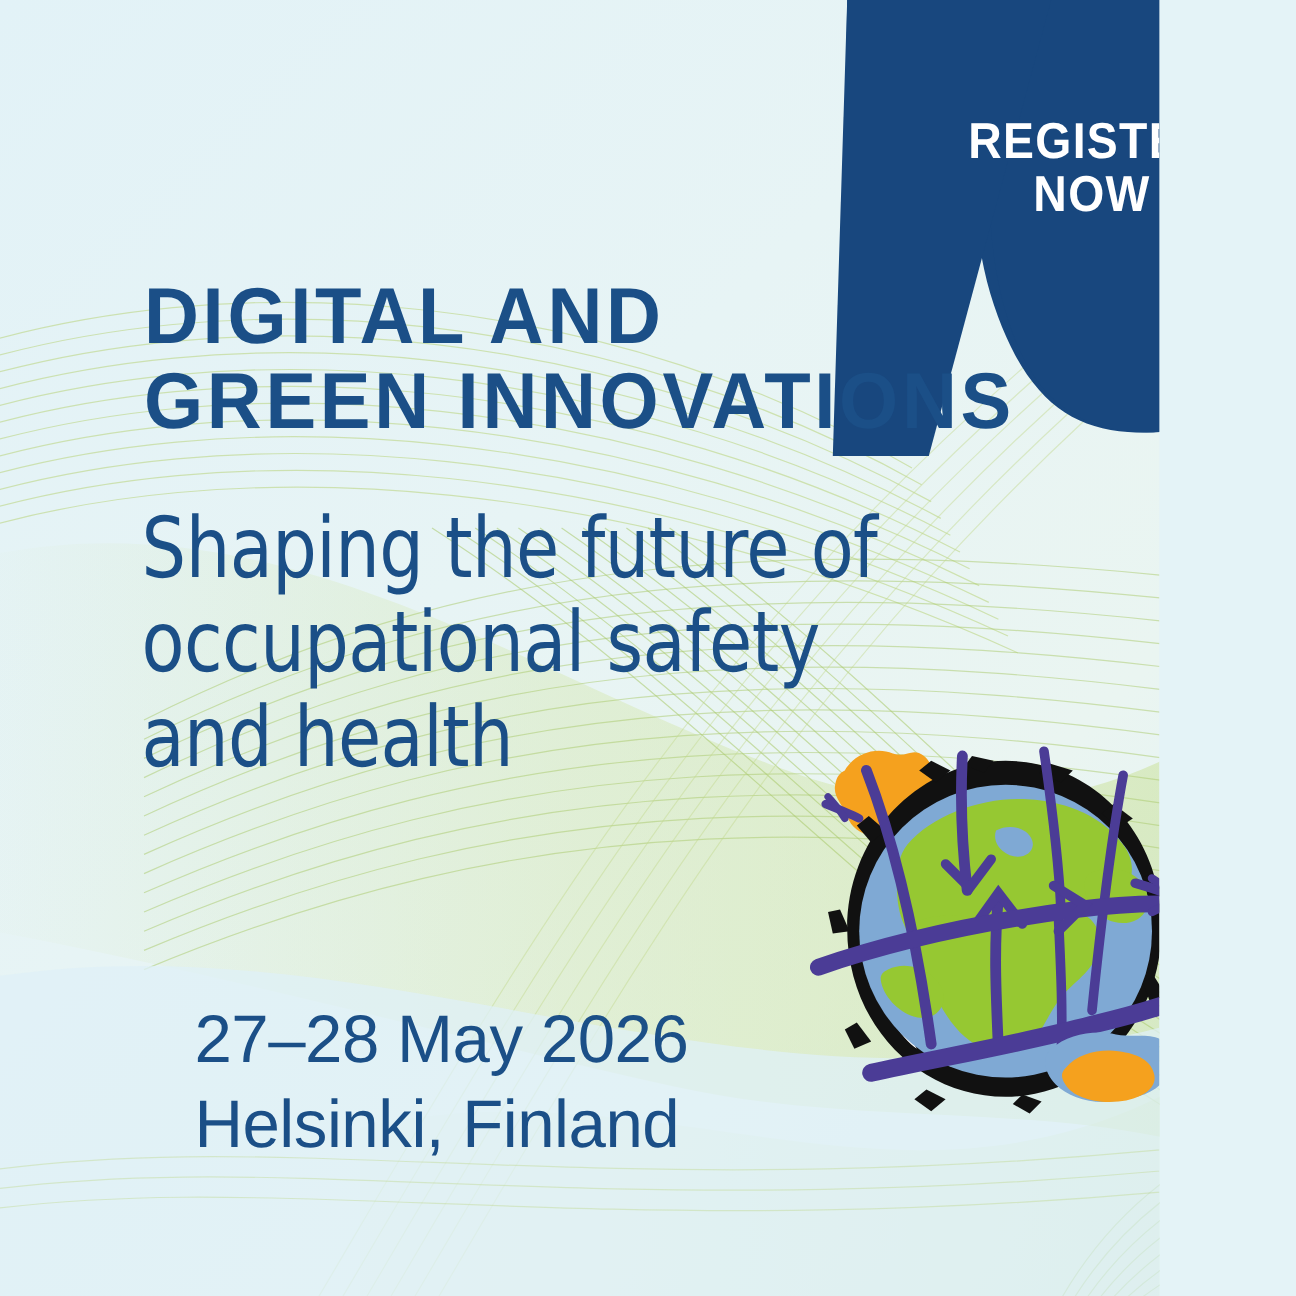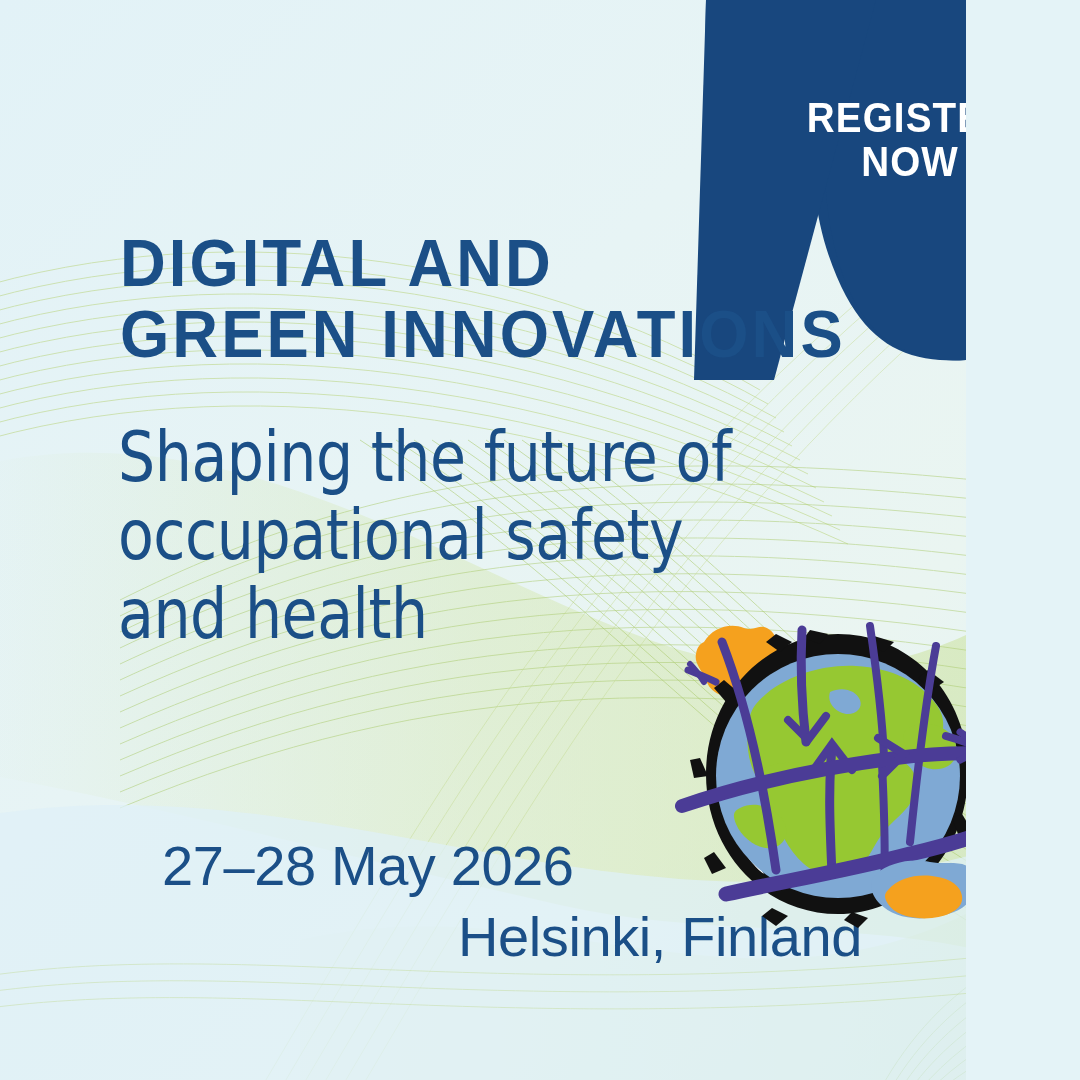--- a/index.html
+++ b/index.html
@@ -47,21 +47,21 @@
   }
   .eventinfo{
     position:absolute;left:118px;top:758px;width:700px;
     color:#1b4f87;
     font-family:"Liberation Sans","DejaVu Sans",sans-serif;
     font-weight:400;font-size:56px;line-height:1.28;
     letter-spacing:-.4px;
     white-space:pre-line;
     margin-left:44px;
   }
-  .eventinfo .line2{display:block;text-align:right;}
+  .eventinfo .line2{display:block;}
   
   .globe{position:absolute;left:660px;top:608px;width:350px;height:340px;}
 </style>
 </head>
 <body>
 
 <div id="poster">
 
   <svg class="bg-art" viewBox="0 0 1080 1080" preserveAspectRatio="none">
     <defs>

